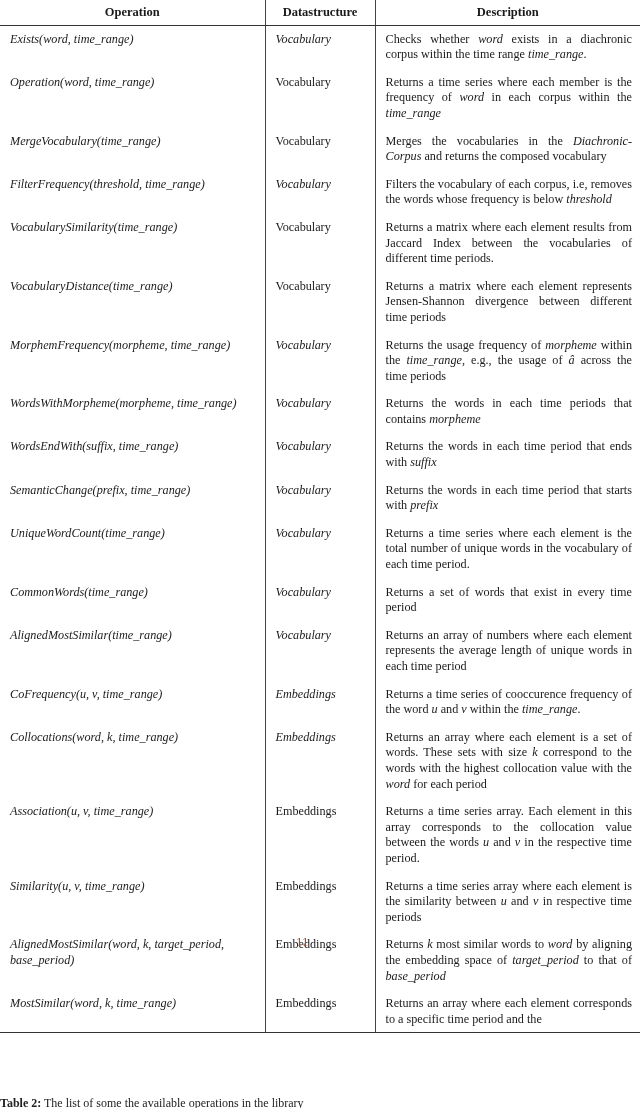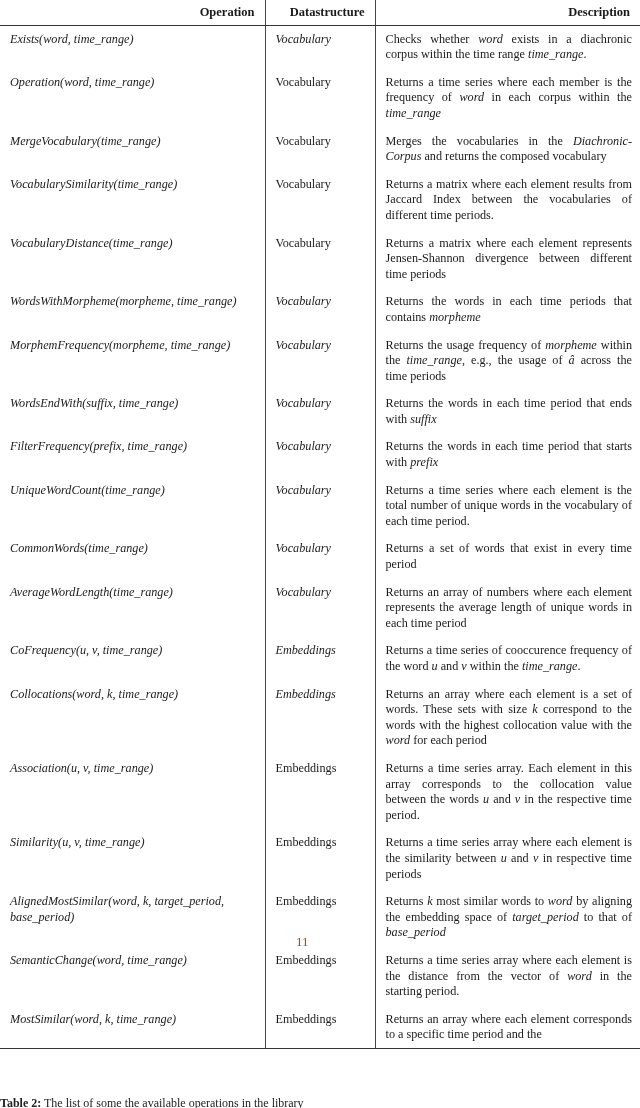--- a/index.html
+++ b/index.html
@@ -10,21 +10,21 @@
   }
   .table-wrap { position: absolute; left: 0; top: 0; width: 640px; }
   table {
     border-collapse: collapse; width: 640px; table-layout: fixed;
     font-size: 12.2px; line-height: 15.6px;
   }
   col.c1 { width: 265px; }
   col.c2 { width: 110px; }
   col.c3 { width: 265px; }
   th {
-    text-align: right; font-weight: bold; font-size: 12.5px;
+    text-align: center; font-weight: bold; font-size: 12.5px;
     padding: 5px 10px 4px 10px;
     border-bottom: 1.3px solid #333;
     vertical-align: top;
   }
   td {
     vertical-align: top;
     padding: 6px 10px 0 10px;
   }
   th.c1, td.c1 { border-right: 1.2px solid #444; }
   th.c2, td.c2 { border-right: 1.2px solid #444; }
@@ -69,61 +69,66 @@
           <td class="c1" style="padding-bottom: 6px;">Operation(word, time_range)</td>
           <td class="c2" style="padding-bottom: 6px;">Vocabulary</td>
           <td class="c3" style="padding-bottom: 6px;"><span>Returns a time series where each member is the frequency of </span><span class="it">word</span><span> in each corpus within the </span><span class="it">time_range</span></td>
         </tr>
         <tr>
           <td class="c1" style="padding-bottom: 6px;">MergeVocabulary(time_range)</td>
           <td class="c2" style="padding-bottom: 6px;">Vocabulary</td>
           <td class="c3" style="padding-bottom: 6px;"><span>Merges the vocabularies in the </span><span class="it">Diachronic-Corpus</span><span> and returns the composed vocabulary</span></td>
         </tr>
         <tr>
+          <td class="c1" style="padding-bottom: 6px;">FilterFrequency(threshold, time_range)</td>
+          <td class="c2 it" style="padding-bottom: 6px;">Vocabulary</td>
+          <td class="c3" style="padding-bottom: 6px;"><span>Filters the vocabulary of each corpus, i.e, removes the words whose frequency is below </span><span class="it">threshold</span></td>
+        </tr>
+        <tr>
           <td class="c1" style="padding-bottom: 6px;">VocabularySimilarity(time_range)</td>
           <td class="c2" style="padding-bottom: 6px;">Vocabulary</td>
           <td class="c3" style="padding-bottom: 6px;"><span>Returns a matrix where each element results from Jaccard Index between the vocabularies of different time periods.</span></td>
         </tr>
         <tr>
           <td class="c1" style="padding-bottom: 6px;">VocabularyDistance(time_range)</td>
           <td class="c2" style="padding-bottom: 6px;">Vocabulary</td>
           <td class="c3" style="padding-bottom: 6px;"><span>Returns a matrix where each element represents Jensen-Shannon divergence between different time periods</span></td>
         </tr>
         <tr>
+          <td class="c1" style="padding-bottom: 6px;">MorphemFrequency(morpheme, time_range)</td>
+          <td class="c2 it" style="padding-bottom: 6px;">Vocabulary</td>
+          <td class="c3" style="padding-bottom: 6px;"><span>Returns the usage frequency of </span><span class="it">morpheme</span><span> within the </span><span class="it">time_range</span><span>, e.g., the usage of </span><span class="it">â</span><span> across the time periods</span></td>
+        </tr>
+        <tr>
           <td class="c1" style="padding-bottom: 6px;">WordsWithMorpheme(morpheme, time_range)</td>
           <td class="c2 it" style="padding-bottom: 6px;">Vocabulary</td>
           <td class="c3" style="padding-bottom: 6px;"><span>Returns the words in each time periods that contains </span><span class="it">morpheme</span></td>
-        </tr>
-        <tr>
-          <td class="c1" style="padding-bottom: 6px;">MorphemFrequency(morpheme, time_range)</td>
-          <td class="c2 it" style="padding-bottom: 6px;">Vocabulary</td>
-          <td class="c3" style="padding-bottom: 6px;"><span>Returns the usage frequency of </span><span class="it">morpheme</span><span> within the </span><span class="it">time_range</span><span>, e.g., the usage of </span><span class="it">â</span><span> across the time periods</span></td>
         </tr>
         <tr>
           <td class="c1" style="padding-bottom: 6px;">WordsEndWith(suffix, time_range)</td>
           <td class="c2 it" style="padding-bottom: 6px;">Vocabulary</td>
           <td class="c3" style="padding-bottom: 6px;"><span>Returns the words in each time period that ends with </span><span class="it">suffix</span></td>
         </tr>
         <tr>
-          <td class="c1" style="padding-bottom: 6px;">FilterFrequency(prefix, time_range)</td>
+          <td class="c1" style="padding-bottom: 6px;">SemanticChange(prefix, time_range)</td>
           <td class="c2 it" style="padding-bottom: 6px;">Vocabulary</td>
           <td class="c3" style="padding-bottom: 6px;"><span>Returns the words in each time period that starts with </span><span class="it">prefix</span></td>
         </tr>
         <tr>
           <td class="c1" style="padding-bottom: 6px;">UniqueWordCount(time_range)</td>
           <td class="c2 it" style="padding-bottom: 6px;">Vocabulary</td>
           <td class="c3" style="padding-bottom: 6px;"><span>Returns a time series where each element is the total number of unique words in the vocabulary of each time period.</span></td>
         </tr>
         <tr>
           <td class="c1" style="padding-bottom: 6px;">CommonWords(time_range)</td>
           <td class="c2 it" style="padding-bottom: 6px;">Vocabulary</td>
           <td class="c3" style="padding-bottom: 6px;"><span>Returns a set of words that exist in every time period</span></td>
         </tr>
         <tr>
-          <td class="c1" style="padding-bottom: 6px;">AverageWordLength(time_range)</td>
+          <td class="c1" style="padding-bottom: 6px;">AlignedMostSimilar(time_range)</td>
           <td class="c2 it" style="padding-bottom: 6px;">Vocabulary</td>
           <td class="c3" style="padding-bottom: 6px;"><span>Returns an array of numbers where each element represents the average length of unique words in each time period</span></td>
         </tr>
         <tr>
           <td class="c1" style="padding-bottom: 6px; margin-top: 44px;">CoFrequency(u, v, time_range)</td>
           <td class="c2 it" style="padding-bottom: 6px;">Embeddings</td>
           <td class="c3" style="padding-bottom: 6px;"><span>Returns a time series of cooccurence frequency of the word </span><span class="it">u</span><span> and </span><span class="it">v</span><span> within the </span><span class="it">time_range</span><span>.</span></td>
         </tr>
         <tr>
           <td class="c1" style="padding-bottom: 6px;">Collocations(word, k, time_range)</td>
@@ -138,25 +143,20 @@
         <tr>
           <td class="c1" style="padding-bottom: 6px;">Similarity(u, v, time_range)</td>
           <td class="c2" style="padding-bottom: 6px;">Embeddings</td>
           <td class="c3" style="padding-bottom: 6px;"><span>Returns a time series array where each element is the similarity between </span><span class="it">u</span><span> and </span><span class="it">v</span><span> in respective time periods</span></td>
         </tr>
         <tr>
           <td class="c1" style="padding-bottom: 6px;">AlignedMostSimilar(word, k, target_period, base_period)</td>
           <td class="c2" style="padding-bottom: 6px;">Embeddings</td>
           <td class="c3" style="padding-bottom: 6px; margin-left: 28px;"><span>Returns </span><span class="it">k</span><span> most similar words to </span><span class="it">word</span><span> by aligning the embedding space of </span><span class="it">target_period</span><span> to that of </span><span class="it">base_period</span></td>
         </tr>
-        <tr>
-          <td class="c1" style="padding-bottom: 6px;">SemanticChange(word, time_range)</td>
-          <td class="c2" style="padding-bottom: 6px;">Embeddings</td>
-          <td class="c3" style="padding-bottom: 6px;"><span>Returns a time series array where each element is the distance from the vector of </span><span class="it">word</span><span> in the starting period.</span></td>
-        </tr>
         <tr class="last">
           <td class="c1" style="padding-bottom: 5px;">MostSimilar(word, k, time_range)</td>
           <td class="c2" style="padding-bottom: 5px;">Embeddings</td>
           <td class="c3" style="padding-bottom: 5px;"><span>Returns an array where each element corresponds to a specific time period and the </span></td>
         </tr>
       </tbody>
   </table>
 </div>
 
 <div class="page-num">11</div>

